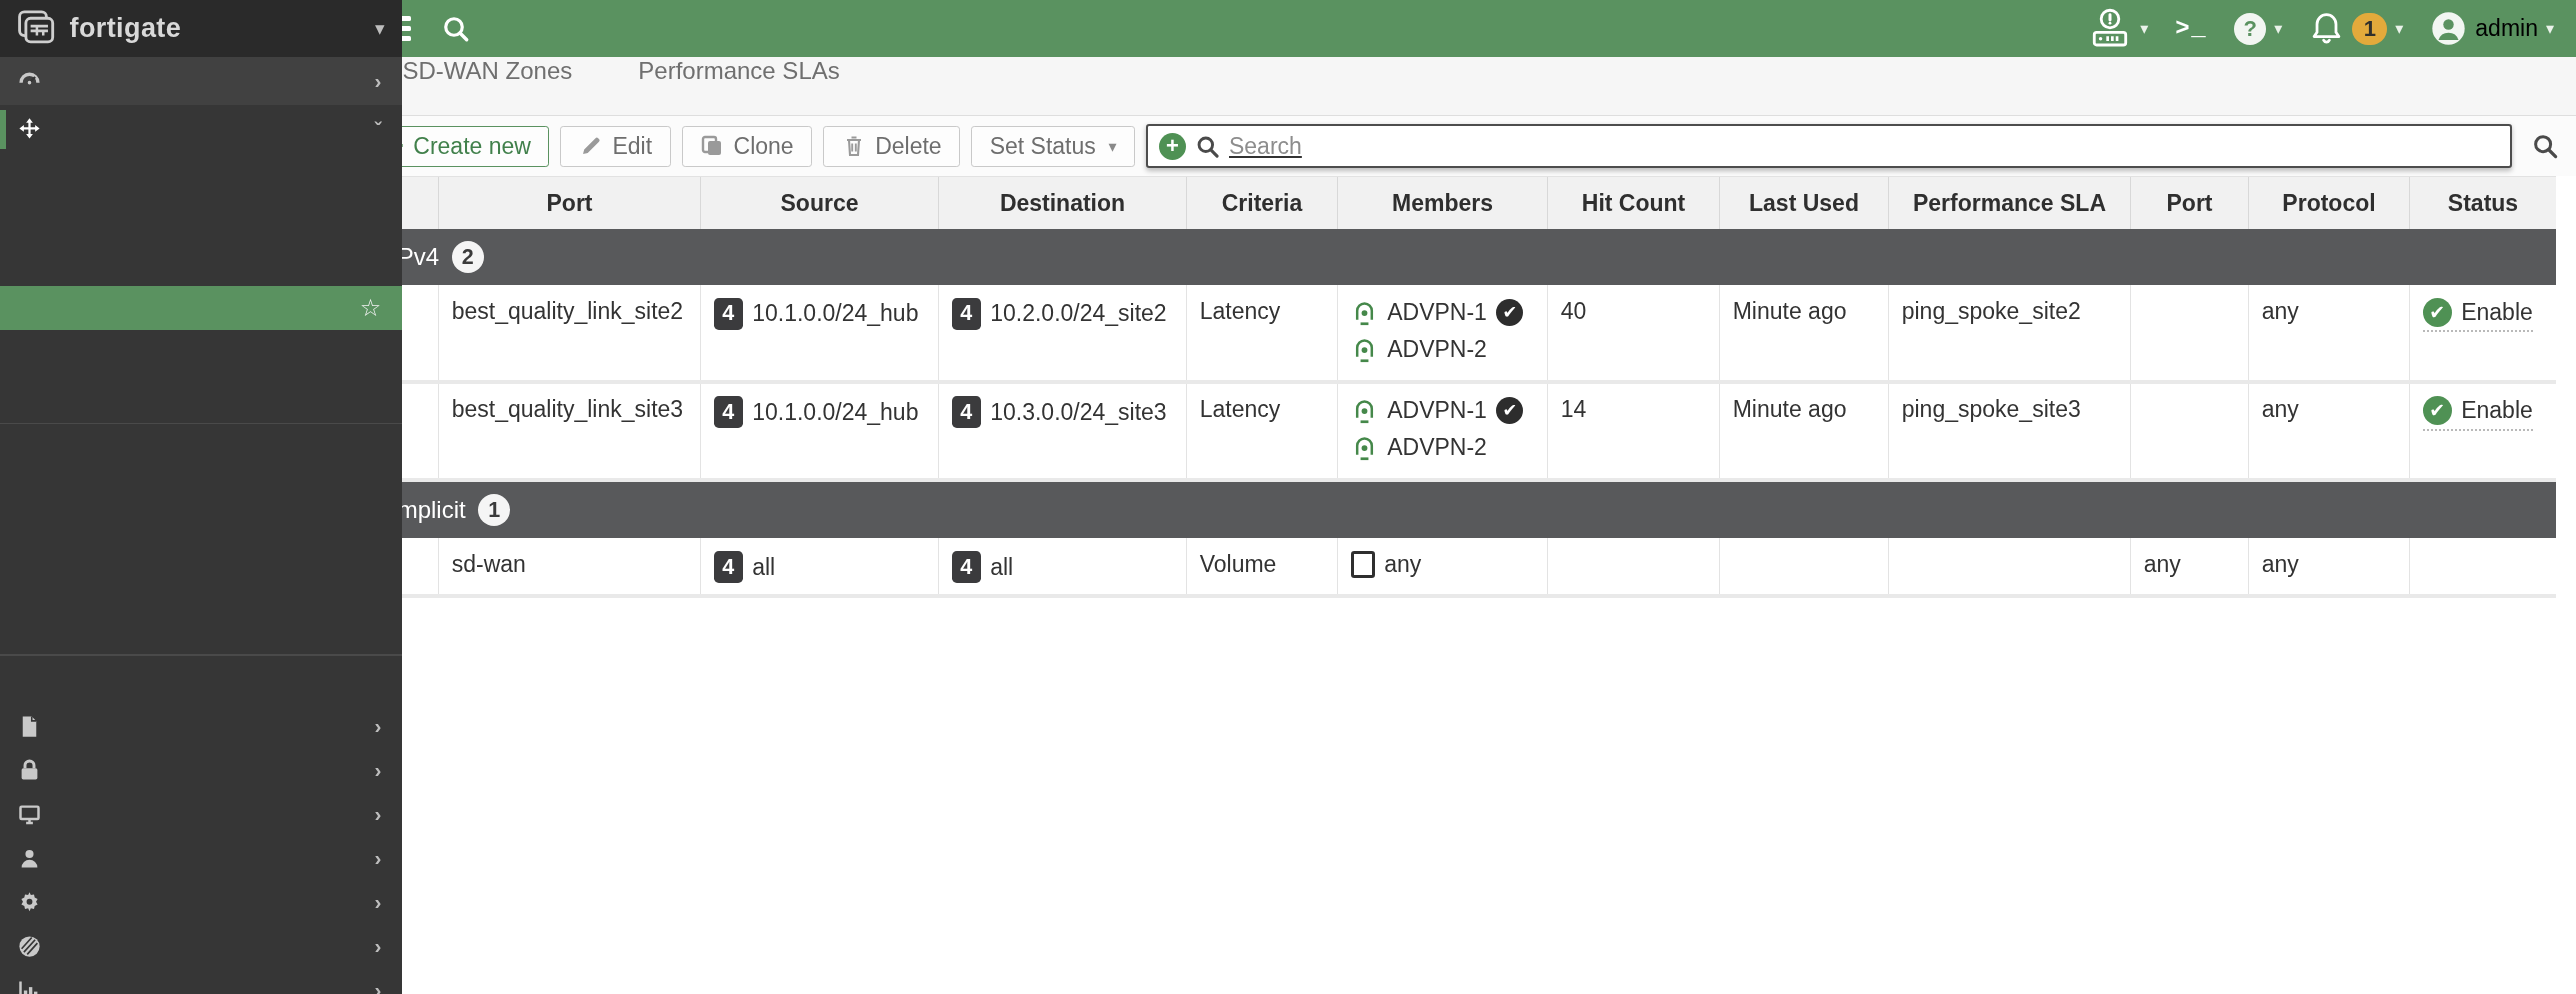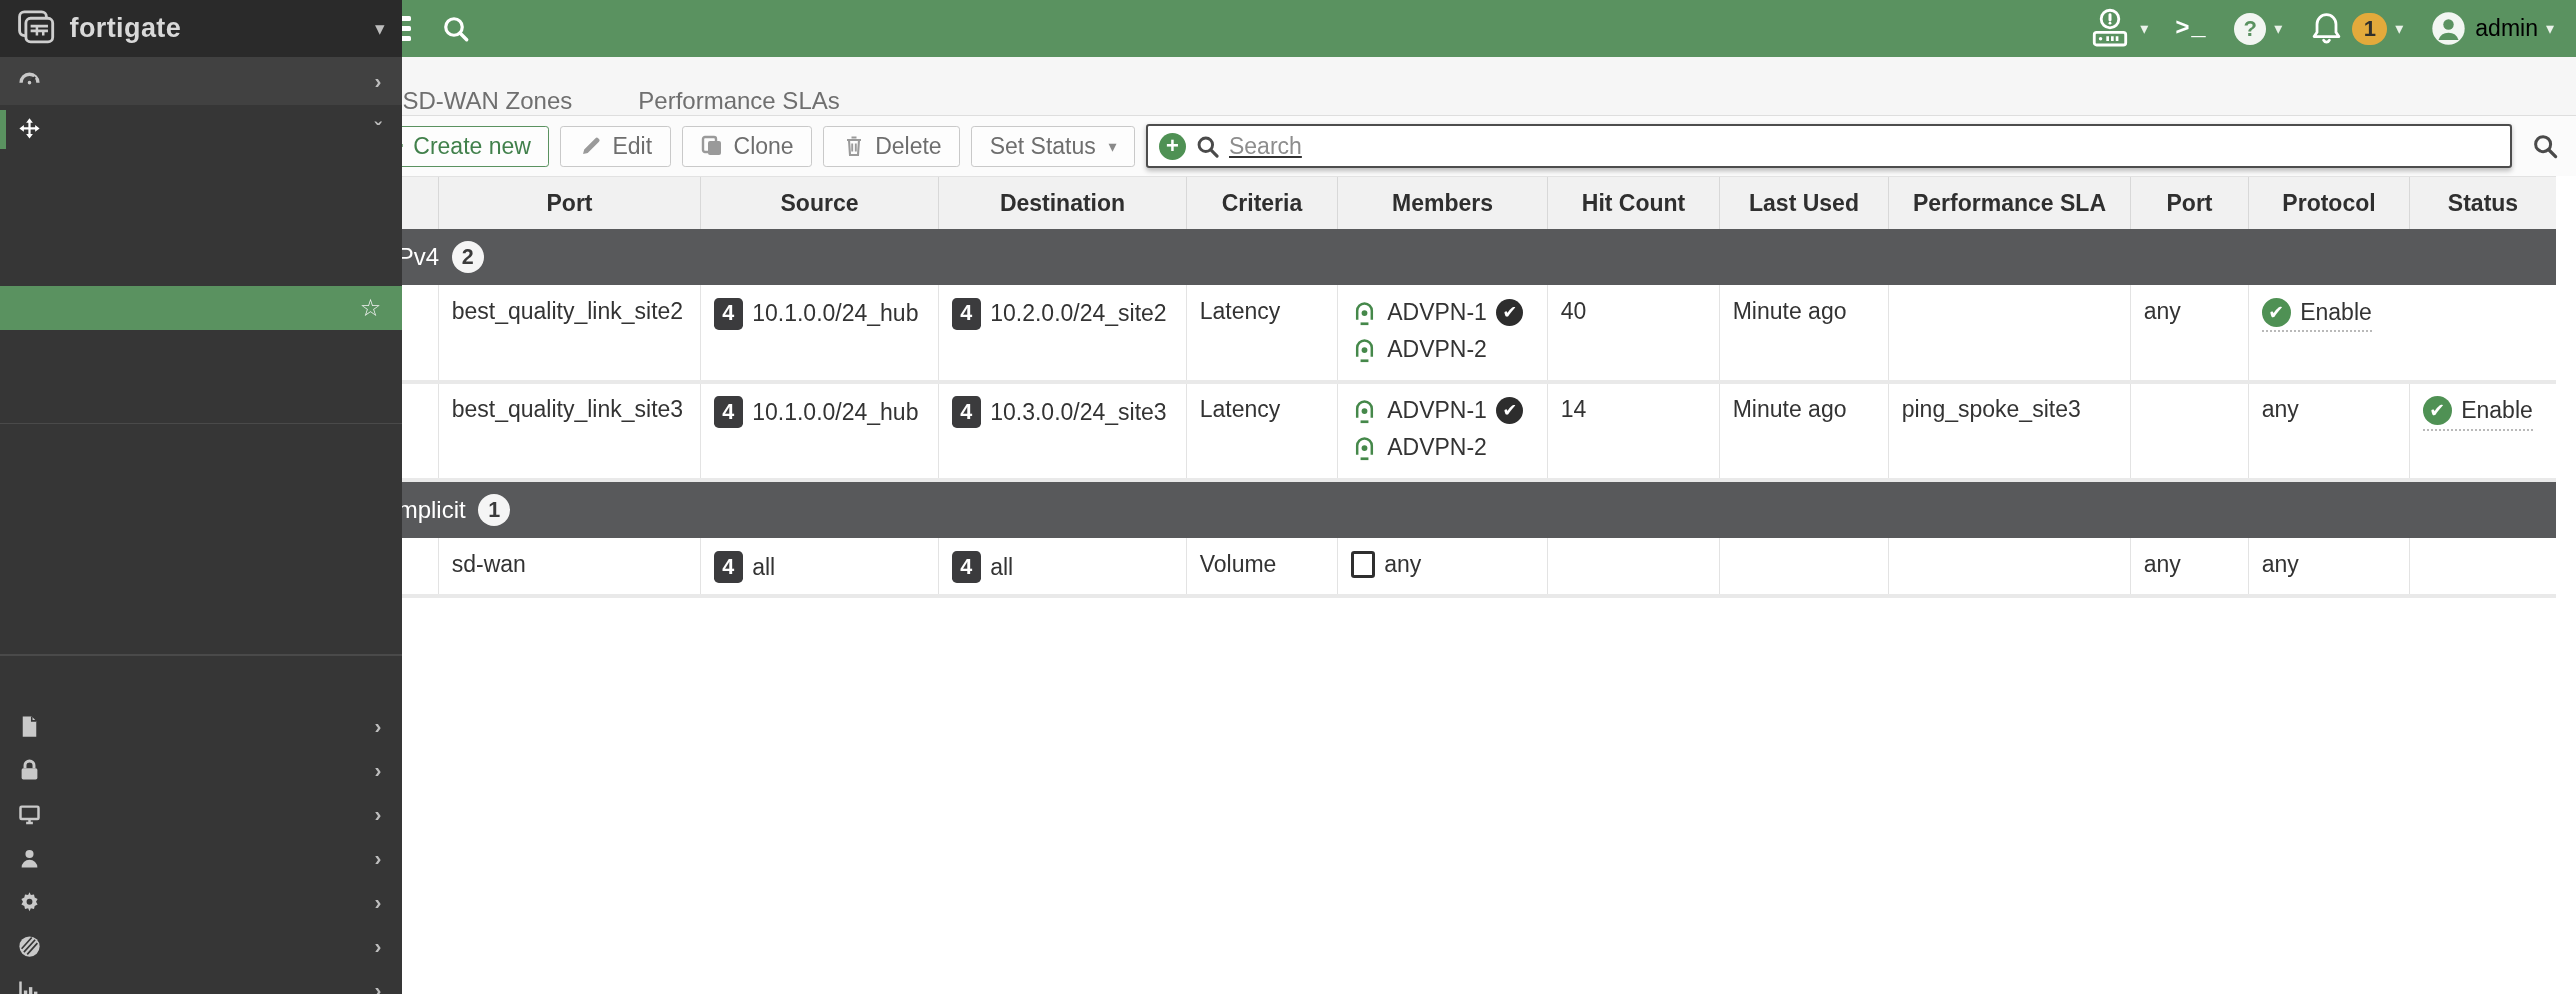--- a/index.html
+++ b/index.html
@@ -37,21 +37,21 @@
   .hamburger span { width:29px; height:4.8px; background:#ffffff; border-radius:1.6px; }
   .nav-right { margin-left:auto; display:flex; align-items:center; gap:27px; }
   .nav-group { display:flex; align-items:center; gap:8px; cursor:pointer; }
   .nav-caret { font-size:16px; color:#eaf2ea; }
   .cli-icon { font-family:"Liberation Mono","DejaVu Sans Mono",monospace; font-size:24px; font-weight:700; color:#fff; letter-spacing:1.6px; }
   .help-circle { width:32px; height:32px; border-radius:50%; background:#f2f6f2; color:#5a9260; font-size:22px; font-weight:700; display:flex; align-items:center; justify-content:center; }
   .badge-count { min-width:35px; height:32px; padding:0 8px; border-radius:16px; background:#e3aa3b; color:#30302c; font-size:22px; font-weight:700; display:flex; align-items:center; justify-content:center; }
   .admin-label { font-size:23px; color:#000000; }
 
   
-  .tabbar { position:absolute; left:360px; top:57px; width:2216px; height:59px; background:#f6f6f6; border-bottom:1.6px solid #dedede; display:flex; align-items:flex-end; padding-left:9.5px; }
+  .tabbar { position:absolute; left:360px; top:57px; width:2216px; height:59px; background:#f6f6f6; border-bottom:1.6px solid #dedede; display:flex; align-items:flex-start; padding-left:9.5px; }
   .tab { display:flex; align-items:center; padding:0 33px; font-size:24px; color:#6f6f6f; cursor:pointer; position:relative; }
   .tab.active { color:#3f7a49; font-weight:700; }
   .tab.active::after { content:""; position:absolute; left:8px; right:8px; bottom:0; height:5.6px; background:#5a9260; }
 
   
   .toolbar { position:absolute; left:360px; top:116px; width:2216px; height:60px; background:#fbfbfb; display:flex; align-items:center; padding:0 9.5px; gap:11px; }
   .btn { height:41px; display:inline-flex; align-items:center; gap:9.5px; padding:0 17.5px; background:#fdfdfd; border:1.6px solid #c9c9c9; border-radius:3.2px; font-size:23px; color:#6e6e6e; cursor:pointer; white-space:nowrap; }
   .btn .bi { display:inline-flex; }
   .btn.primary { border-color:#5a9260; color:#41804b; }
   .btn .caret { font-size:16px; color:#8a8a8a; margin-left:3.2px; }
@@ -390,20 +390,21 @@
               <svg width="27" height="29" viewBox="0 0 24 25">
                 <path d="M5.5 19 V11 a6.5 6.5 0 0 1 13 0 V19" fill="none" stroke="#45884a" stroke-width="2.2"></path>
                 <circle cx="12" cy="13" r="2.6" fill="#45884a"></circle>
                 <path d="M8.5 22.5 h7" stroke="#45884a" stroke-width="2.4"></path>
               </svg>
               <span>ADVPN-2</span>
             </div>
           </div>
           <div class="cell">40</div>
           <div class="cell">Minute ago</div>
+          <div class="cell">ping_spoke_site2</div>
           <div class="cell"></div>
           <div class="cell">any</div>
           <div class="cell"><span class="status-wrap">
               <span class="chk-green">✔</span>
               <span>Enable</span>
             </span></div>
         </div>
         <div class="grid-row data-row" style="min-height: 79px;">
           <div class="cell center">2</div>
           <div class="cell">best_quality_link_site3</div>

